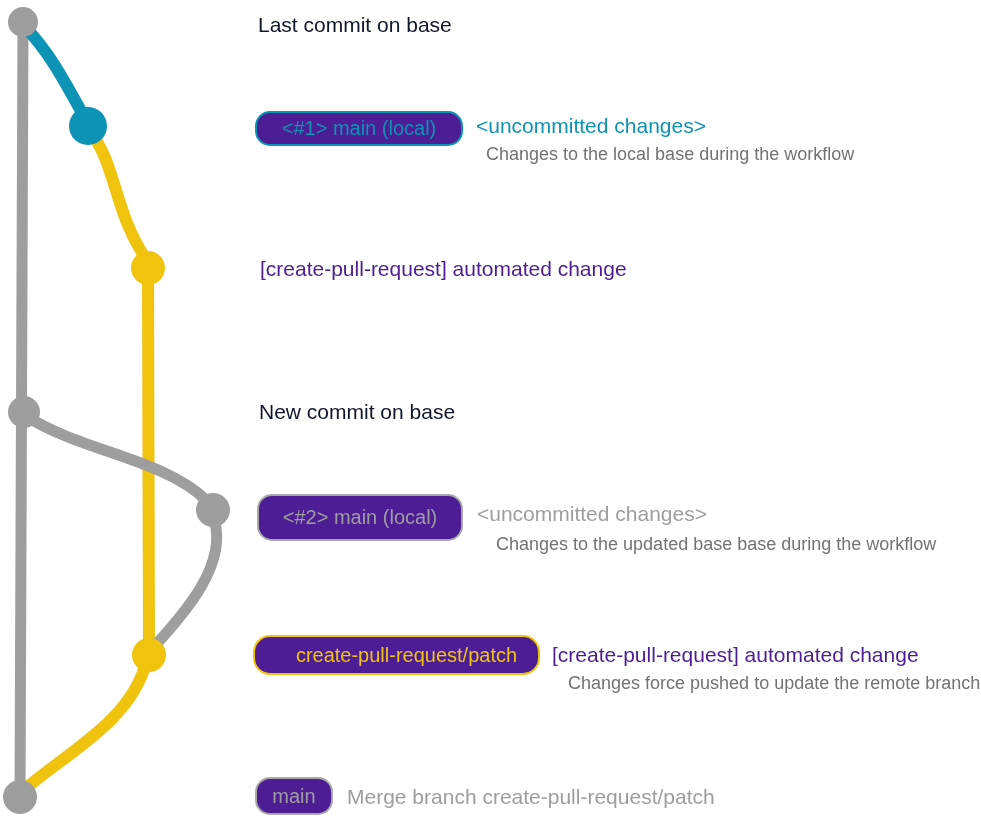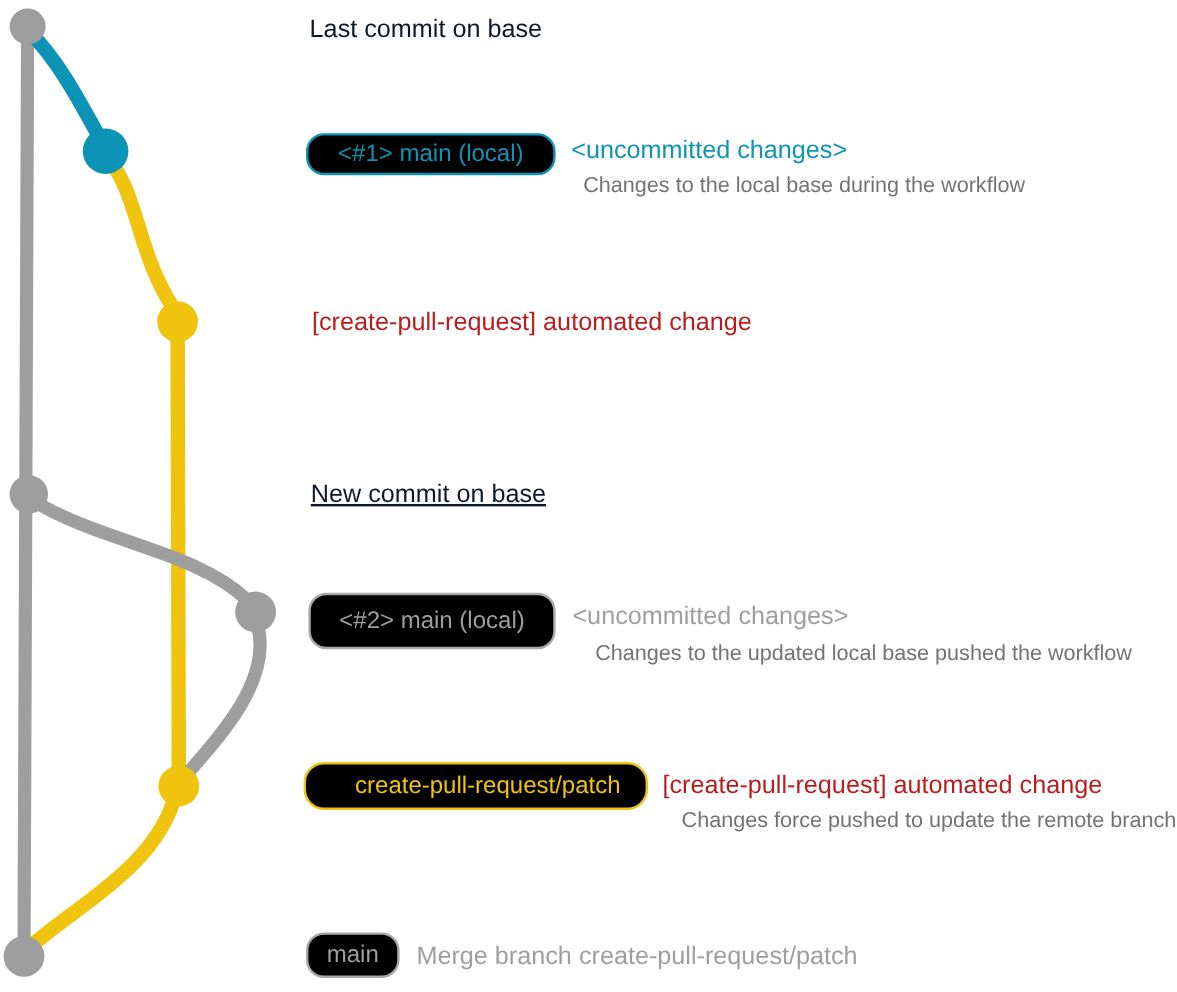--- a/index.html
+++ b/index.html
@@ -28,40 +28,40 @@
     color: #0f172a;
     white-space: nowrap;
   }
   .label {
     font-size: 21px;
     line-height: 24px;
     white-space: nowrap;
   }
   .label.teal   { color: #0d93b5; }
   .label.gray   { color: #9e9e9e; }
-  .label.yellow { color: #b91c1c; }
+  .label.yellow { color: #4c1d95; }
 
   .caption {
     font-family: Liberation Sans, sans-serif;
     font-size: 18px;
     line-height: 21px;
     color: #737373;
     white-space: nowrap;
   }
 
   .badge {
     display: flex;
     align-items: center;
     justify-content: center;
     box-sizing: border-box;
     border: 2px solid;
     border-radius: 15px;
     font-size: 20px;
     white-space: nowrap;
-    background: #000000;
+    background: #4c1d95;
   }
   .badge.teal   { color: #0d93b5; border-color: #0d93b5; }
   .badge.gray   { color: #9e9e9e; border-color: #a8a8a8; }
   .badge.yellow { color: #f0c30e; border-color: #f0c30e; border-radius: 17px; padding-left: 20px; }
 </style>
 </head>
 <body>
 
 <div class="stage">
 
@@ -91,25 +91,25 @@
   </svg>
 
   <div class="abs heading" style="left:258px; top:13px;">Last commit on base</div>
 
   <div class="abs badge teal" style="left:255px; top:111px; width:208px; height:35px;">&lt;#1&gt; main (local)</div>
   <div class="abs label teal" style="left:476px; top:114px;">&lt;uncommitted changes&gt;</div>
   <div class="abs caption" style="left:486px; top:144px;">Changes to the local base during the workflow</div>
 
   <div class="abs label yellow" style="left:260px; top:257px;">[create-pull-request] automated change</div>
 
-  <div class="abs heading" style="left:259px; top:400px;text-decoration:underline;">New commit on base</div>
+  <div class="abs heading" style="left:259px; top:400px;">New commit on base</div>
 
   <div class="abs badge gray" style="left:257px; top:494px; width:206px; height:47px;">&lt;#2&gt; main (local)</div>
   <div class="abs label gray" style="left:477px; top:502px;">&lt;uncommitted changes&gt;</div>
-  <div class="abs caption" style="left:496px; top:534px;">Changes to the updated local base pushed the workflow</div>
+  <div class="abs caption" style="left:496px; top:534px;">Changes to the updated base base during the workflow</div>
 
   <div class="abs badge yellow" style="left:253px; top:635px; width:287px; height:40px;">create-pull-request/patch</div>
   <div class="abs label yellow" style="left:552px; top:643px;">[create-pull-request] automated change</div>
   <div class="abs caption" style="left:568px; top:673px;">Changes force pushed to update the remote branch</div>
 
   <div class="abs badge gray" style="left:255px; top:777px; width:78px; height:38px;">main</div>
   <div class="abs label gray" style="left:347px; top:785px;">Merge branch create-pull-request/patch</div>
 
 </div>
 

